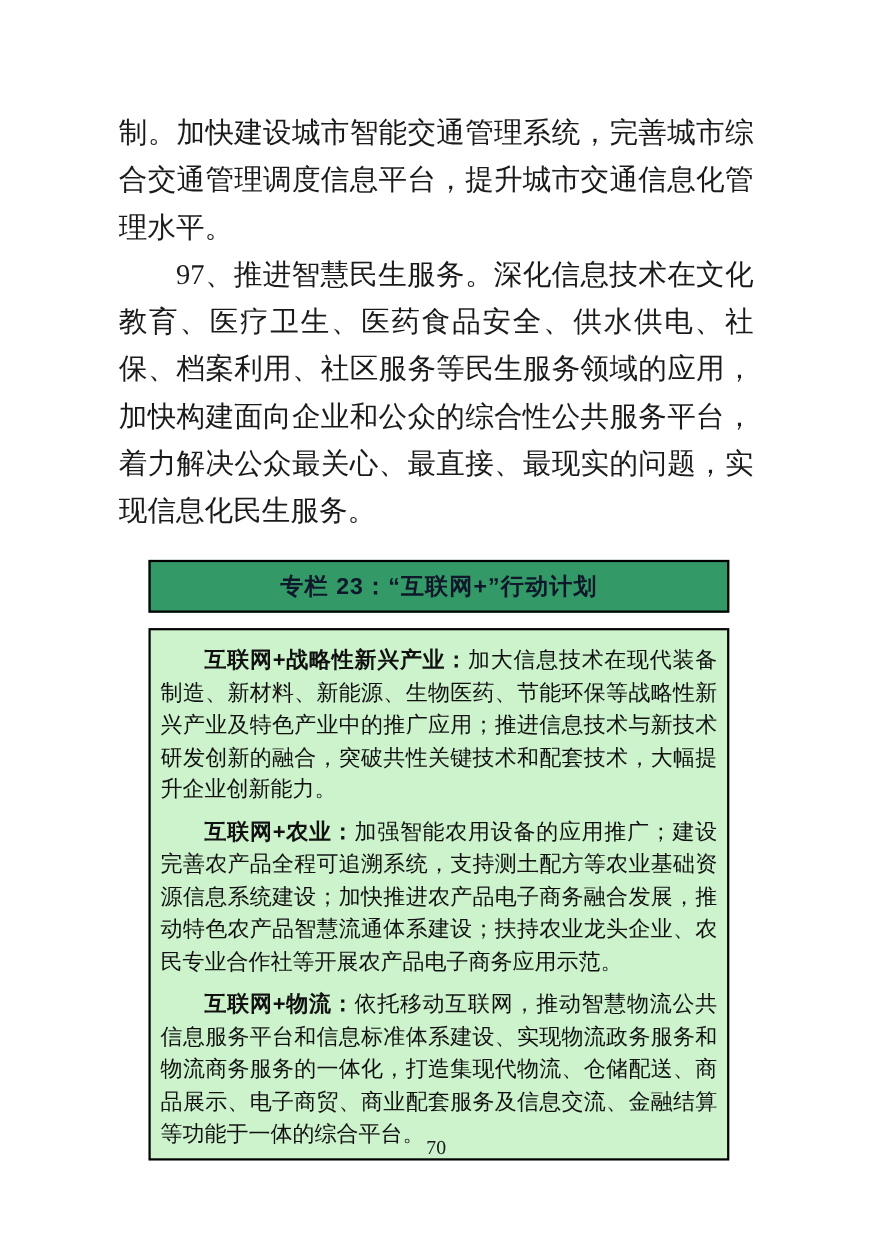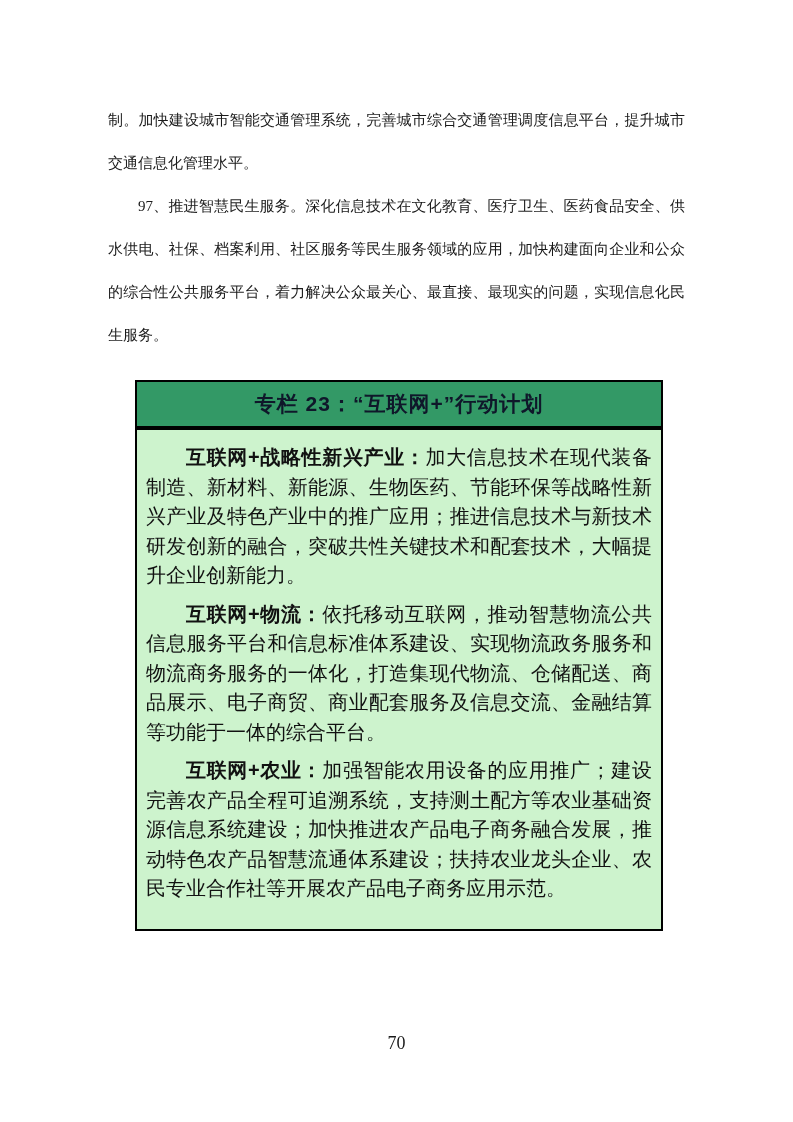--- a/index.html
+++ b/index.html
@@ -15,21 +15,21 @@
   .page {
     width: 793px;
     height: 1122px;
     position: relative;
   }
   .content {
     padding: 99px 108px 0 108px;
   }
   
   .body-para {
-    font-size: 15px;
+    font-size: 26px;
     line-height: 43px;
     text-align: justify;
     color: #1a1a1a;
   }
   .body-para.indent { text-indent: 2em; }
   .body-para .lead {
     font-weight: normal;
     font-family: "Liberation Serif", "DejaVu Serif", serif;
   }
   
@@ -45,24 +45,24 @@
     display: flex;
     align-items: center;
     justify-content: center;
     color: #0f172a;
     font-weight: bold;
     font-size: 21px;
     font-family: "Liberation Sans", "DejaVu Sans", sans-serif;
     letter-spacing: 1px;
   }
   .column-box-body {
-    margin-top: 0;
+    margin-top: 14px;
     background: #cdf3cd;
     border: 2px solid #000000;
-    padding: 13px 9px 25px 9px;
+    padding: 13px 9px 6px 9px;
   }
   .box-para {
     font-size: 20px;
     line-height: 29.5px;
     text-align: justify;
     text-indent: 2em;
     color: #111111;
     margin-bottom: 9px;
   }
   .box-para:last-child { margin-bottom: 0; }
@@ -93,23 +93,23 @@
     <p class="body-para indent"><span class="lead">97、推进智慧民生服务。</span><span>深化信息技术在文化教育、医疗卫生、医药食品安全、供水供电、社保、档案利用、社区服务等民生服务领域的应用，加快构建面向企业和公众的综合性公共服务平台，着力解决公众最关心、最直接、最现实的问题，实现信息化民生服务。</span></p>
 
     <div class="column-box">
       <div class="column-box-header">
         <span>专栏 23：“互联网+”行动计划</span>
       </div>
       <div class="column-box-body">
 
         <p class="box-para"><span class="box-lead">互联网+战略性新兴产业：</span><span>加大信息技术在现代装备制造、新材料、新能源、生物医药、节能环保等战略性新兴产业及特色产业中的推广应用；推进信息技术与新技术研发创新的融合，突破共性关键技术和配套技术，大幅提升企业创新能力。</span></p>
 
+        <p class="box-para"><span class="box-lead">互联网+农业：</span><span>加强智能农用设备的应用推广；建设完善农产品全程可追溯系统，支持测土配方等农业基础资源信息系统建设；加快推进农产品电子商务融合发展，推动特色农产品智慧流通体系建设；扶持农业龙头企业、农民专业合作社等开展农产品电子商务应用示范。</span></p>
+
         <p class="box-para"><span class="box-lead">互联网+物流：</span><span>依托移动互联网，推动智慧物流公共信息服务平台和信息标准体系建设、实现物流政务服务和物流商务服务的一体化，打造集现代物流、仓储配送、商品展示、电子商贸、商业配套服务及信息交流、金融结算等功能于一体的综合平台。</span></p>
-
-        <p class="box-para"><span class="box-lead">互联网+农业：</span><span>加强智能农用设备的应用推广；建设完善农产品全程可追溯系统，支持测土配方等农业基础资源信息系统建设；加快推进农产品电子商务融合发展，推动特色农产品智慧流通体系建设；扶持农业龙头企业、农民专业合作社等开展农产品电子商务应用示范。</span></p>
 
 
       </div>
     </div>
 
   </div>
 
   <div class="page-number">70</div>
 </div>
 

